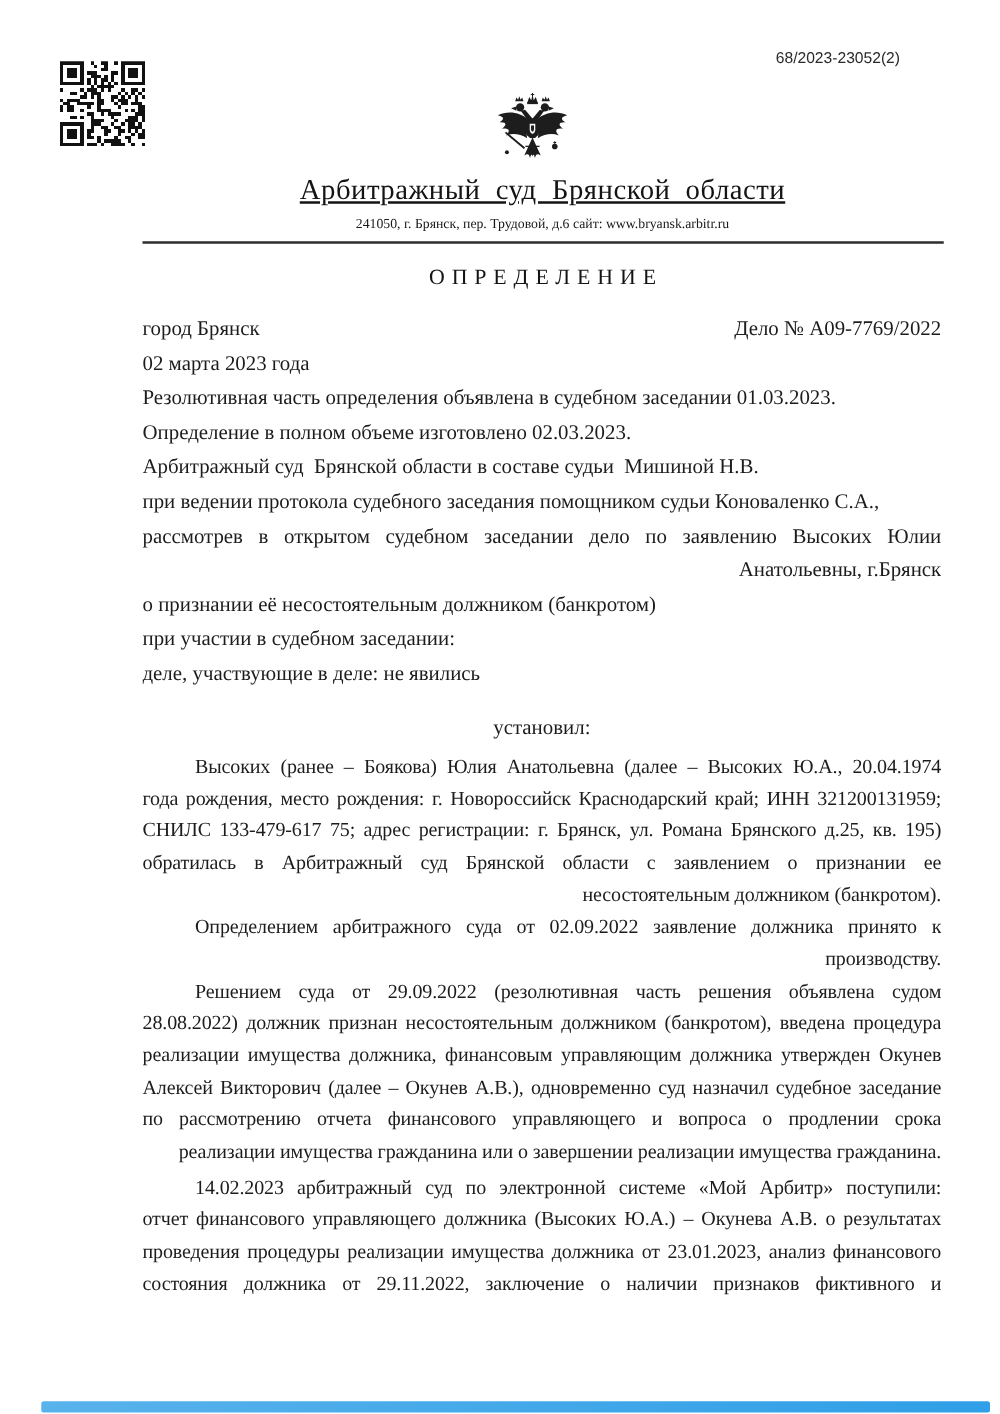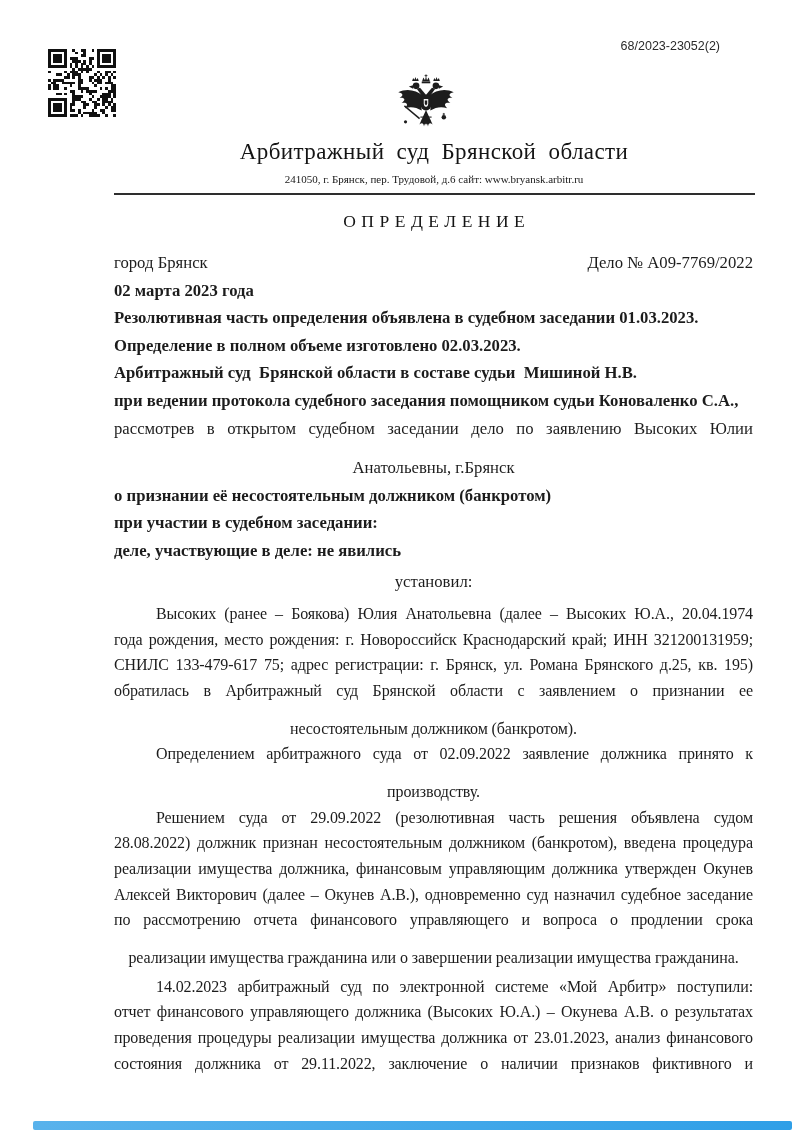--- a/index.html
+++ b/index.html
@@ -10,39 +10,39 @@
   .qr{position:absolute;left:48px;top:49px;width:68px;height:68px;}
   .qr svg{width:100%;height:100%;shape-rendering:crispEdges;}
   .docnum{
     position:absolute;top:39px;right:80px;
     font-family:"Liberation Sans", sans-serif;font-size:12.5px;color:#2a2a2a;
   }
   .emblem{position:absolute;left:393px;top:74px;width:66px;height:64px;}
   .emblem svg{width:100%;height:100%;}
   .court-name{
     position:absolute;left:114px;top:139px;width:640px;text-align:center;
-    font-size:23px;word-spacing:6px;letter-spacing:.4px;color:#141414;
+    font-size:23px;word-spacing:6px;letter-spacing:.4px;color:#141414;text-decoration:underline;
   }
   .court-addr{
     position:absolute;left:114px;top:173px;width:640px;text-align:center;
     font-size:11px;color:#181818;
   }
   .rule{position:absolute;left:114px;top:193px;width:641px;height:2px;background:#2e2e2e;}
   .doc-title{
     position:absolute;left:114px;top:211px;width:640px;text-align:center;
     font-size:17.5px;letter-spacing:5.5px;text-indent:5.5px;color:#141414;
   }
   .content{
     position:absolute;left:114px;top:249px;width:639px;
     font-size:16.7px;line-height:27.6px;
   }
   .caserow{display:flex;justify-content:space-between;white-space:pre;}
-  .ln{white-space:pre;overflow:hidden;font-weight:bold;}
+  .ln{white-space:pre;overflow:hidden;}
   .jln{text-align:justify;text-align-last:justify;overflow:hidden;}
-  .lln{text-align:center;overflow:hidden;margin-top:12px;}
+  .lln{text-align:right;overflow:hidden;}
   .ustanovil{
     position:absolute;left:114px;top:572px;width:639px;text-align:center;font-size:16.7px;
   }
   .paras{
     position:absolute;left:114px;top:601px;width:639px;
     font-size:16px;line-height:25.65px;letter-spacing:-0.1px;
   }
   .para .ind{padding-left:42px;}
   .para.mt{margin-top:3px;}
   .bottom-bar{

